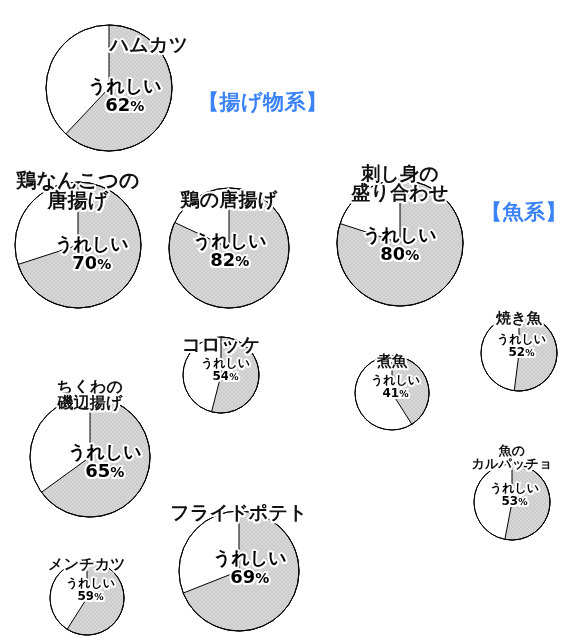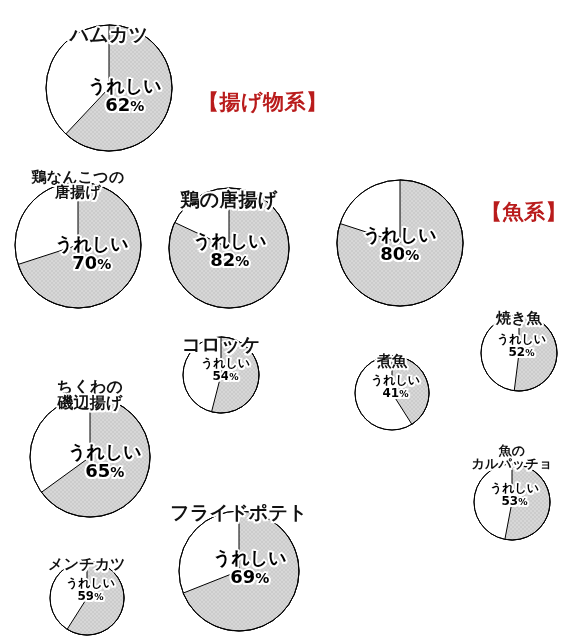--- a/index.html
+++ b/index.html
@@ -58,21 +58,21 @@
        2px 0 0 #ffffff, -2px 0 0 #ffffff, 0 2px 0 #ffffff, 0 -2px 0 #ffffff,
        1.5px 1.5px 0 #ffffff, -1.5px 1.5px 0 #ffffff, 1.5px -1.5px 0 #ffffff, -1.5px -1.5px 0 #ffffff;
   }
   .pie-value .lbl { display: block; }
   .pie-value .num { display: block; }
   .pie-value .pct { font-size: 0.78em; }
 
   .group-label {
     position: absolute;
     font-weight: 700;
-    color: #b91c1c;
+    color: #3b82f6;
     white-space: pre;
     letter-spacing: 0.5px;
   }
 </style>
 </head>
 <body>
 
 <div id="stage">
   <svg width="0" height="0" style="position:absolute" aria-hidden="true">
     <defs>
@@ -83,47 +83,48 @@
       </pattern>
     </defs>
   </svg>
   <div id="charts">
       <div class="pie-unit" style="left: 42px; top: 21px; width: 134px; height: 134px;">
         <svg class="pie-svg" width="134" height="134" viewBox="0 0 134 134">
           <circle cx="67" cy="67" r="63" fill="#ffffff" stroke="#000000" stroke-width="1"></circle>
           <path d="M 67 67 L 67 4 A 63 63 0 1 1 23.87353232649263 112.92502352754894 Z" fill="url(#dots)" stroke="#000000" stroke-width="1"></path>
           <circle cx="67" cy="67" r="63" fill="none" stroke="#000000" stroke-width="1"></circle>
         </svg>
-        <div class="pie-title" style="top: 4px; font-size: 19px;"><div>ハムカツ</div></div>
+        <div class="pie-title" style="top: 14px; font-size: 19px; margin-left: 40px;"><div>ハムカツ</div></div>
         <div class="pie-value" style="left: 46px; top: 56px; font-size: 18px;"><span class="lbl">うれしい</span><span class="num">62<span class="pct">%</span></span></div>
       </div>
       <div class="pie-unit" style="left: 11px; top: 178px; width: 134px; height: 134px;">
         <svg class="pie-svg" width="134" height="134" viewBox="0 0 134 134">
           <circle cx="67" cy="67" r="63" fill="#ffffff" stroke="#000000" stroke-width="1"></circle>
           <path d="M 67 67 L 67 4 A 63 63 0 1 1 7.083439473405335 86.46807064562172 Z" fill="url(#dots)" stroke="#000000" stroke-width="1"></path>
           <circle cx="67" cy="67" r="63" fill="none" stroke="#000000" stroke-width="1"></circle>
         </svg>
-        <div class="pie-title" style="top: -8px; font-size: 15px;"><div>鶏なんこつの</div><div>唐揚げ</div></div>
+        <div class="pie-title" style="top: -8px; font-size: 20px;"><div>鶏なんこつの</div><div>唐揚げ</div></div>
         <div class="pie-value" style="left: 44px; top: 57px; font-size: 18px;"><span class="lbl">うれしい</span><span class="num">70<span class="pct">%</span></span></div>
       </div>
       <div class="pie-unit" style="left: 165px; top: 184px; width: 128px; height: 128px;">
         <svg class="pie-svg" width="128" height="128" viewBox="0 0 128 128">
           <circle cx="64" cy="64" r="60" fill="#ffffff" stroke="#000000" stroke-width="1"></circle>
           <path d="M 64 64 L 64 4 A 60 60 0 1 1 9.71037685203882 38.45324250609566 Z" fill="url(#dots)" stroke="#000000" stroke-width="1"></path>
           <circle cx="64" cy="64" r="60" fill="none" stroke="#000000" stroke-width="1"></circle>
         </svg>
         <div class="pie-title" style="top: 6px; font-size: 19px;"><div>鶏の唐揚げ</div></div>
         <div class="pie-value" style="left: 28px; top: 48px; font-size: 18px;"><span class="lbl">うれしい</span><span class="num">82<span class="pct">%</span></span></div>
       </div>
       <div class="pie-unit" style="left: 333px; top: 176px; width: 134px; height: 134px;">
         <svg class="pie-svg" width="134" height="134" viewBox="0 0 134 134">
           <circle cx="67" cy="67" r="63" fill="#ffffff" stroke="#000000" stroke-width="1"></circle>
           <path d="M 67 67 L 67 4 A 63 63 0 1 1 7.083439473405328 47.53192935437829 Z" fill="url(#dots)" stroke="#000000" stroke-width="1"></path>
           <circle cx="67" cy="67" r="63" fill="none" stroke="#000000" stroke-width="1"></circle>
         </svg>
+        <div class="pie-title" style="top: -12px; font-size: 19px;"><div>刺し身の</div><div>盛り合わせ</div></div>
         <div class="pie-value" style="left: 30px; top: 50px; font-size: 18px;"><span class="lbl">うれしい</span><span class="num">80<span class="pct">%</span></span></div>
       </div>
       <div class="pie-unit" style="left: 26px; top: 393px; width: 128px; height: 128px;">
         <svg class="pie-svg" width="128" height="128" viewBox="0 0 128 128">
           <circle cx="64" cy="64" r="60" fill="#ffffff" stroke="#000000" stroke-width="1"></circle>
           <path d="M 64 64 L 64 4 A 60 60 0 1 1 15.458980337503156 99.26711513754839 Z" fill="url(#dots)" stroke="#000000" stroke-width="1"></path>
           <circle cx="64" cy="64" r="60" fill="none" stroke="#000000" stroke-width="1"></circle>
         </svg>
         <div class="pie-title" style="top: -14px; font-size: 16px;"><div>ちくわの</div><div>磯辺揚げ</div></div>
         <div class="pie-value" style="left: 42px; top: 50px; font-size: 18px;"><span class="lbl">うれしい</span><span class="num">65<span class="pct">%</span></span></div>

